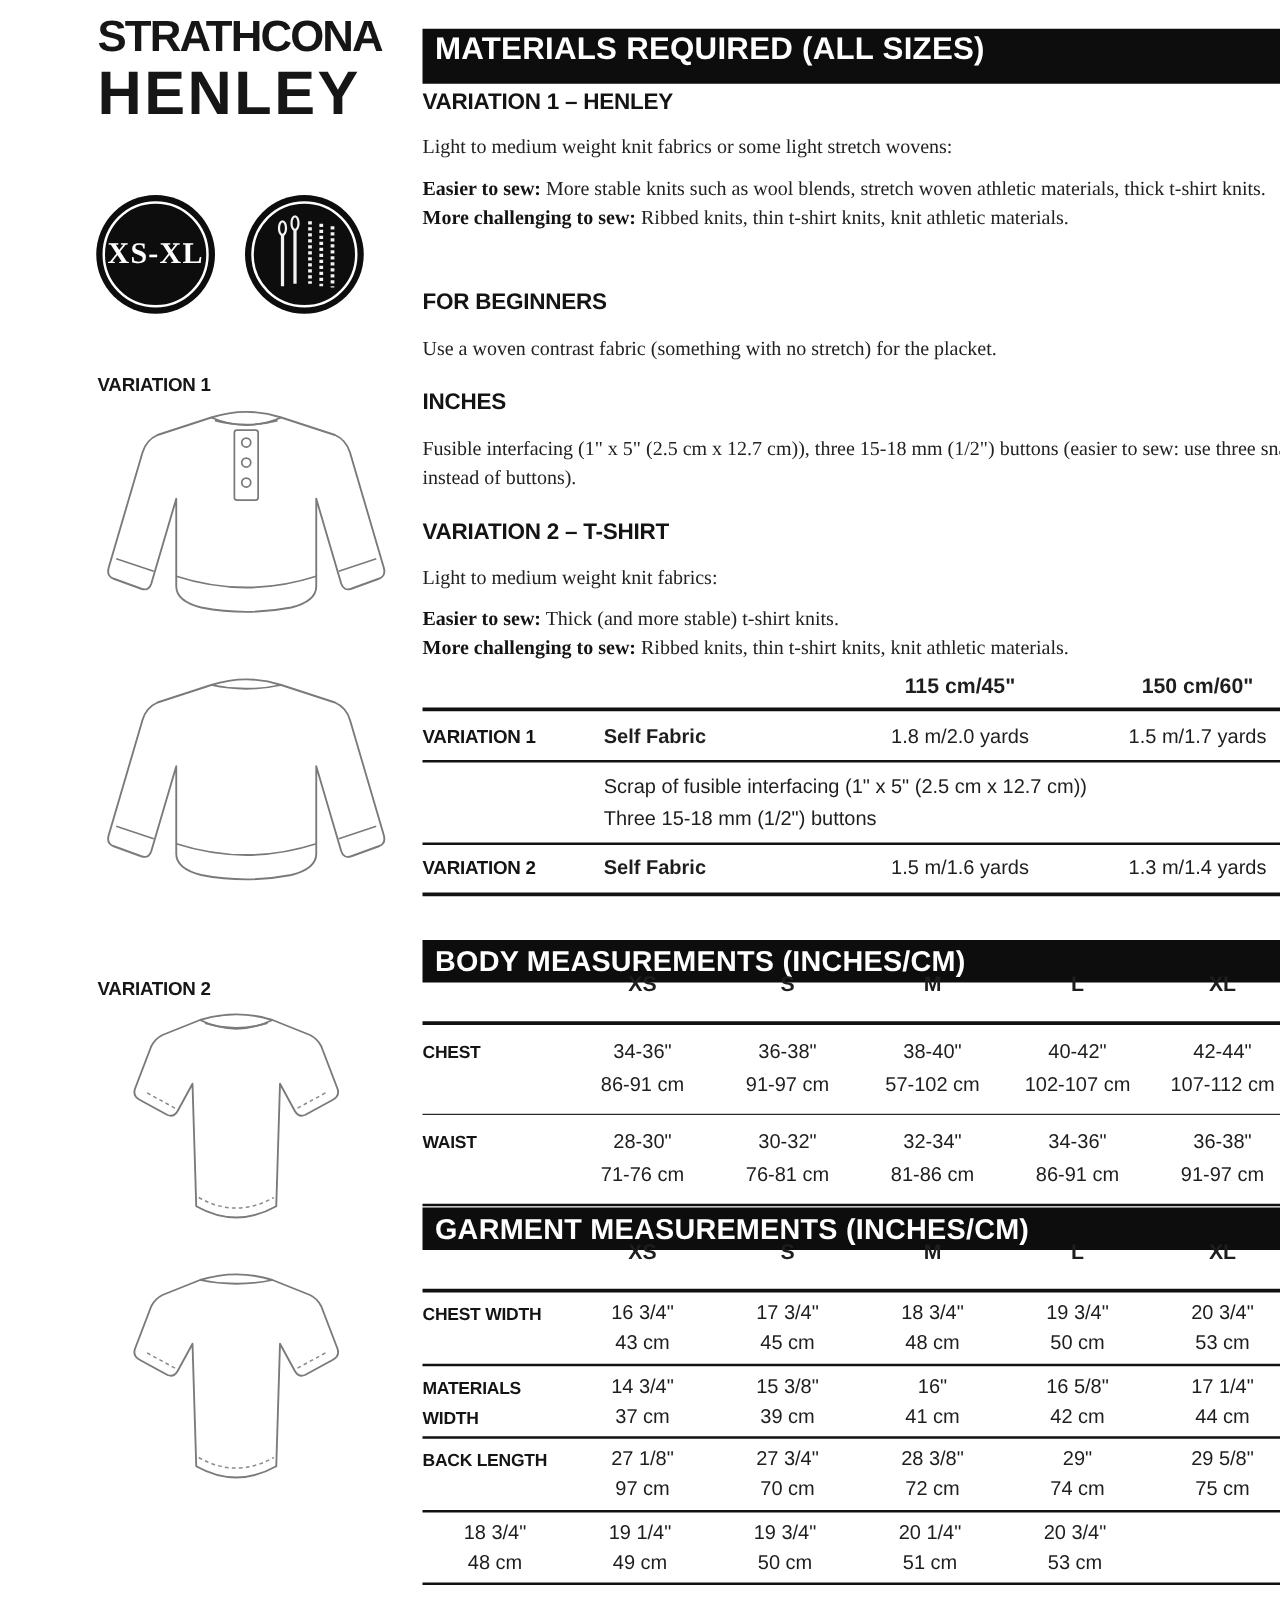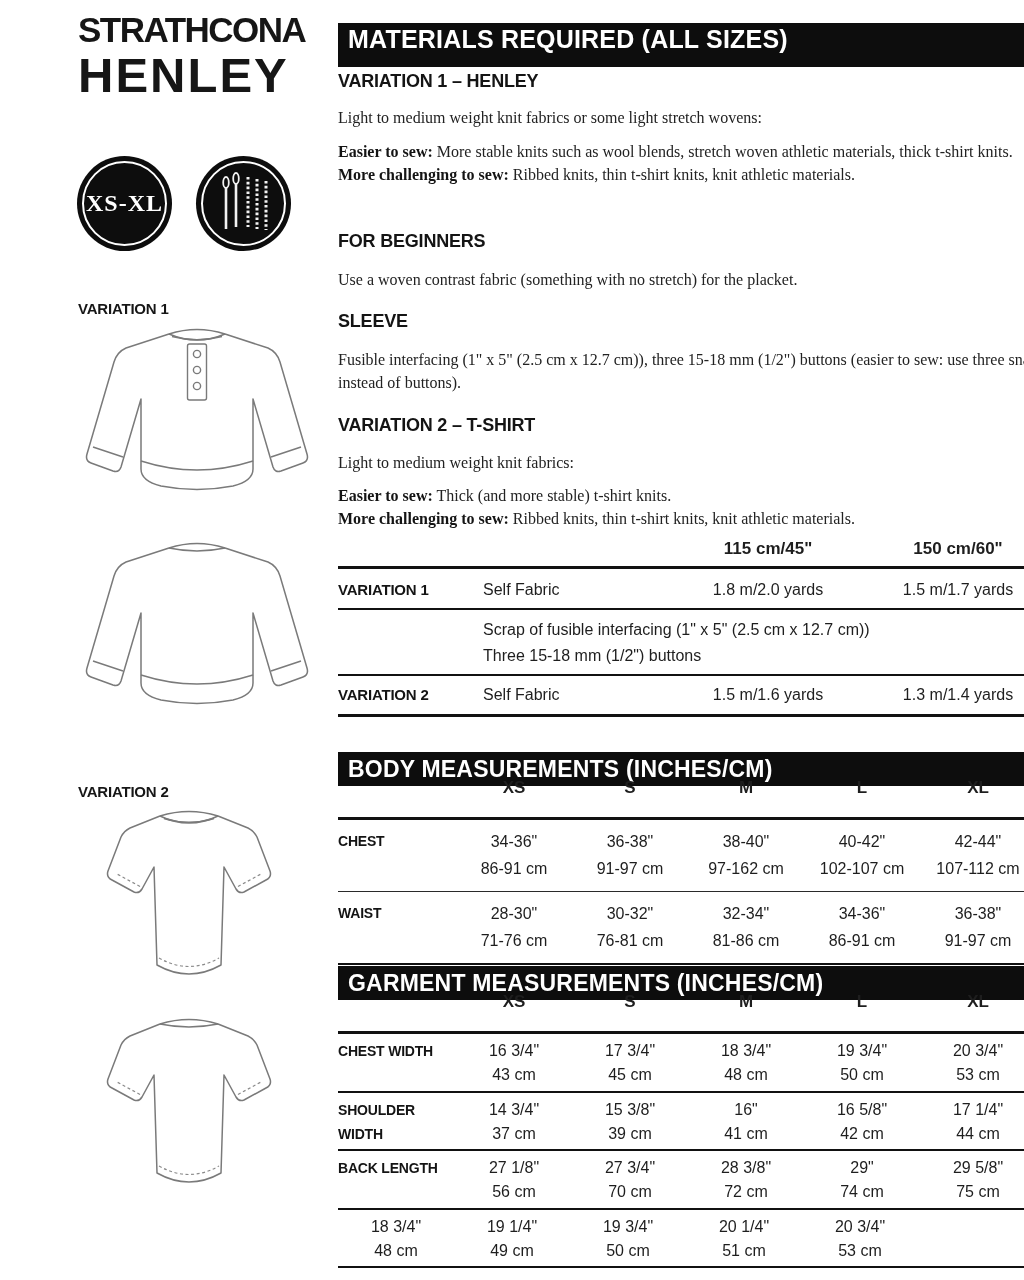--- a/index.html
+++ b/index.html
@@ -49,21 +49,21 @@
   .bt-beg { top:268px; }
   .bt-not { top:348px; max-width:708px; }
   .bt-intro2 { top:451px; }
   .bt-sew2 { top:484px; max-width:700px; }
   .body-text b { font-weight:700; color:#141414; }
   
   .ftable { position:absolute; left:0; top:534px; width:720px; font-size:16px; }
   .frow { display:flex; align-items:flex-start; }
   .fhead { height:35px; align-items:flex-end; padding-bottom:7px; border-bottom:3.5px solid #111; }
   .fc1 { width:145px; font-weight:700; font-size:15px; letter-spacing:-0.2px; color:#141414; }
-  .fc2 { width:195px; }
+  .fc2 { width:195px;font-weight:bold; }
   .fc3 { width:180px; text-align:center; }
   .fc4 { width:200px; text-align:center; }
   .fhead .fc3, .fhead .fc4 { font-weight:700; font-size:17px; }
   .fdata { padding:12px 0 9px 0; border-bottom:2.5px solid #111; }
   .fnotes { padding:7px 0 5px 0; border-bottom:2.5px solid #111; line-height:26px; }
   .fdata.last { padding:10px 0 10px 0; border-bottom:3px solid #111; }
   
   .mtable { position:absolute; left:0; width:720px; font-size:16px; }
   .mtable.body-t { top:790px; }
   .mtable.garment-t { top:1004px; }
@@ -171,21 +171,21 @@
     <p class="body-text bt-sew1">
       <b>Easier to sew:</b>
       <span>More stable knits such as wool blends, stretch woven athletic materials, thick t-shirt knits.</span><br>
       <b>More challenging to sew:</b>
       <span>Ribbed knits, thin t-shirt knits, knit athletic materials.</span>
     </p>
 
     <h2 class="sec-head sh-beg">FOR BEGINNERS</h2>
     <p class="body-text bt-beg">Use a woven contrast fabric (something with no stretch) for the placket.</p>
 
-    <h2 class="sec-head sh-not">SLEEVE</h2>
+    <h2 class="sec-head sh-not">INCHES</h2>
     <p class="body-text bt-not">Fusible interfacing (1" x 5" (2.5 cm x 12.7 cm)), three 15-18 mm (1/2") buttons (easier to sew: use three snaps instead of buttons).</p>
 
     <h2 class="sec-head sh-v2">VARIATION 2 – T-SHIRT</h2>
     <p class="body-text bt-intro2">Light to medium weight knit fabrics:</p>
 
     <p class="body-text bt-sew2">
       <b>Easier to sew:</b>
       <span>Thick (and more stable) t-shirt knits.</span><br>
       <b>More challenging to sew:</b>
       <span>Ribbed knits, thin t-shirt knits, knit athletic materials.</span>
@@ -235,21 +235,21 @@
         <div class="mc">
             <div>34-36"</div>
             <div>86-91 cm</div>
           </div>
         <div class="mc">
             <div>36-38"</div>
             <div>91-97 cm</div>
           </div>
         <div class="mc">
             <div>38-40"</div>
-            <div>97-162 cm</div>
+            <div>57-102 cm</div>
           </div>
         <div class="mc">
             <div>40-42"</div>
             <div>102-107 cm</div>
           </div>
         <div class="mc">
             <div>42-44"</div>
             <div>107-112 cm</div>
           </div>
       </div>
@@ -306,21 +306,21 @@
         <div class="mc">
             <div>19 3/4"</div>
             <div>50 cm</div>
           </div>
         <div class="mc">
             <div>20 3/4"</div>
             <div>53 cm</div>
           </div>
       </div>
       <div class="mrow mdata">
-        <div class="ml">SHOULDER WIDTH</div>
+        <div class="ml">MATERIALS WIDTH</div>
         <div class="mc">
             <div>14 3/4"</div>
             <div>37 cm</div>
           </div>
         <div class="mc">
             <div>15 3/8"</div>
             <div>39 cm</div>
           </div>
         <div class="mc">
             <div>16"</div>
@@ -332,21 +332,21 @@
           </div>
         <div class="mc">
             <div>17 1/4"</div>
             <div>44 cm</div>
           </div>
       </div>
       <div class="mrow mdata">
         <div class="ml">BACK LENGTH</div>
         <div class="mc">
             <div>27 1/8"</div>
-            <div>56 cm</div>
+            <div>97 cm</div>
           </div>
         <div class="mc">
             <div>27 3/4"</div>
             <div>70 cm</div>
           </div>
         <div class="mc">
             <div>28 3/8"</div>
             <div>72 cm</div>
           </div>
         <div class="mc">

